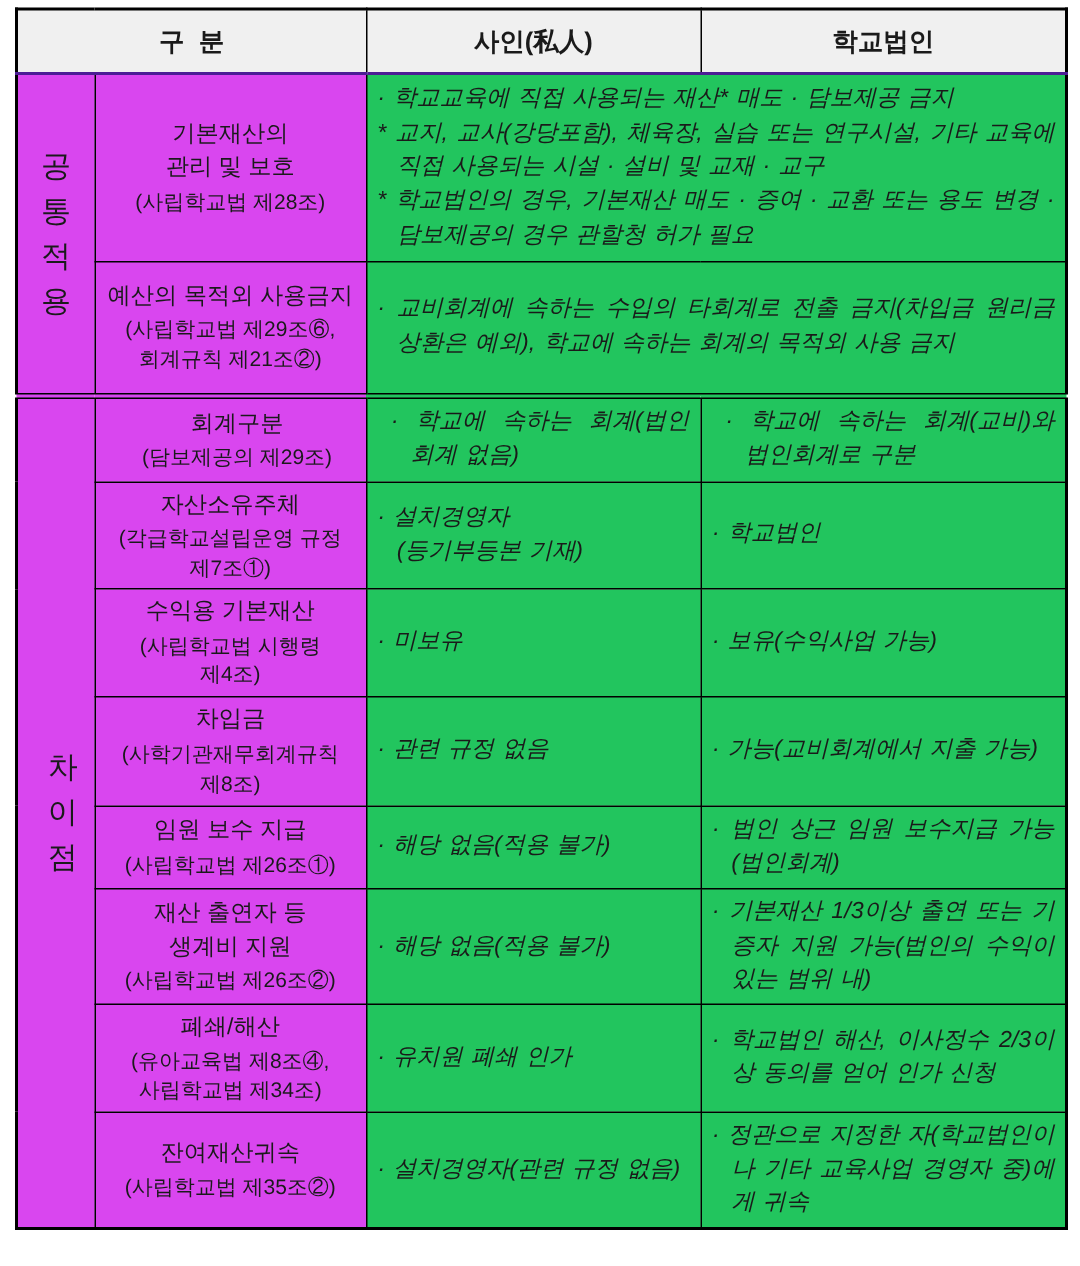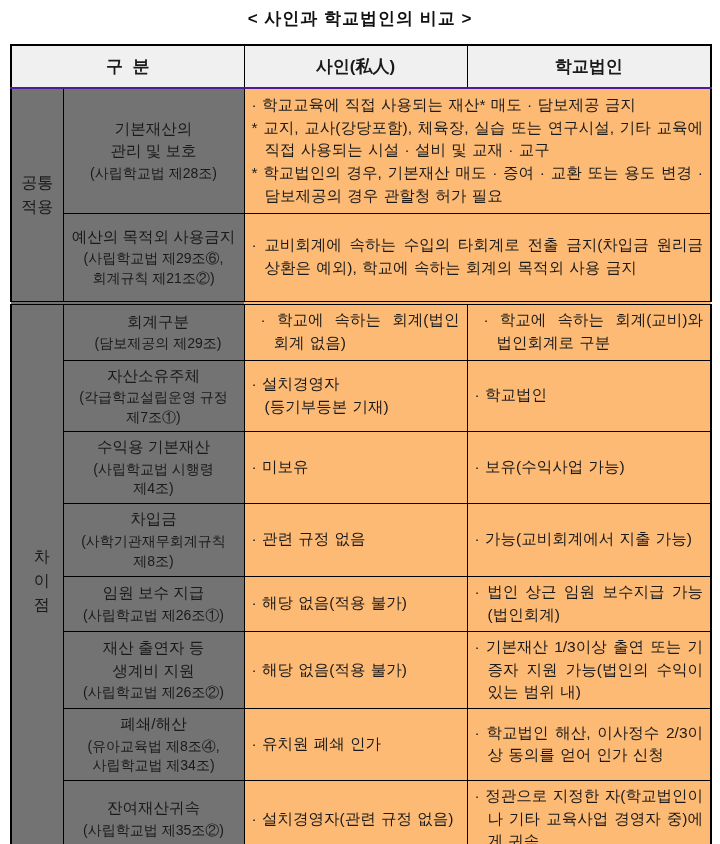--- a/index.html
+++ b/index.html
@@ -43,57 +43,56 @@
   }
   thead th {
     background: #f0f0f0;
     font-size: 17px;
     font-weight: bold;
     border-bottom: 2px solid #4c1d95;
     height: 43px;
     white-space: pre-wrap;
   }
   td.shade {
-    background: #737373;
+    background: #d946ef;
     text-align: center;
   }
   .grp {
-    font-size: 16px;
+    font-size: 20px;
     white-space: pre-line;
     line-height: 1.5;
     text-align: center;
   }
   .cat-name {
     font-size: 15.5px;
     white-space: pre-line;
     line-height: 1.45;
   }
   .cat-law {
     font-size: 14px;
     white-space: pre-line;
     line-height: 1.4;
     margin-top: 1px;
   }
-  td.content { background: #fdba74; }
+  td.content { background: #22c55e; font-style: italic; }
   .item {
     font-size: 15.5px;
     line-height: 1.47;
     white-space: pre-wrap;
     text-align: justify;
     word-spacing: 1px;
     padding-left: 13px;
     text-indent: -13px;
   }
   tr.section-start > td { border-top: 4px double #000; padding-left: 16px; }
 </style>
 </head>
 <body>
 
 <div class="page">
-  <div class="title">&lt; 사인과 학교법인의 비교 &gt;</div>
 
   <table class="cmp">
     <colgroup>
       <col class="c-group">
         <col class="c-cat">
         <col class="c-priv">
         <col class="c-corp">
     </colgroup>
     <thead>
       <tr>

